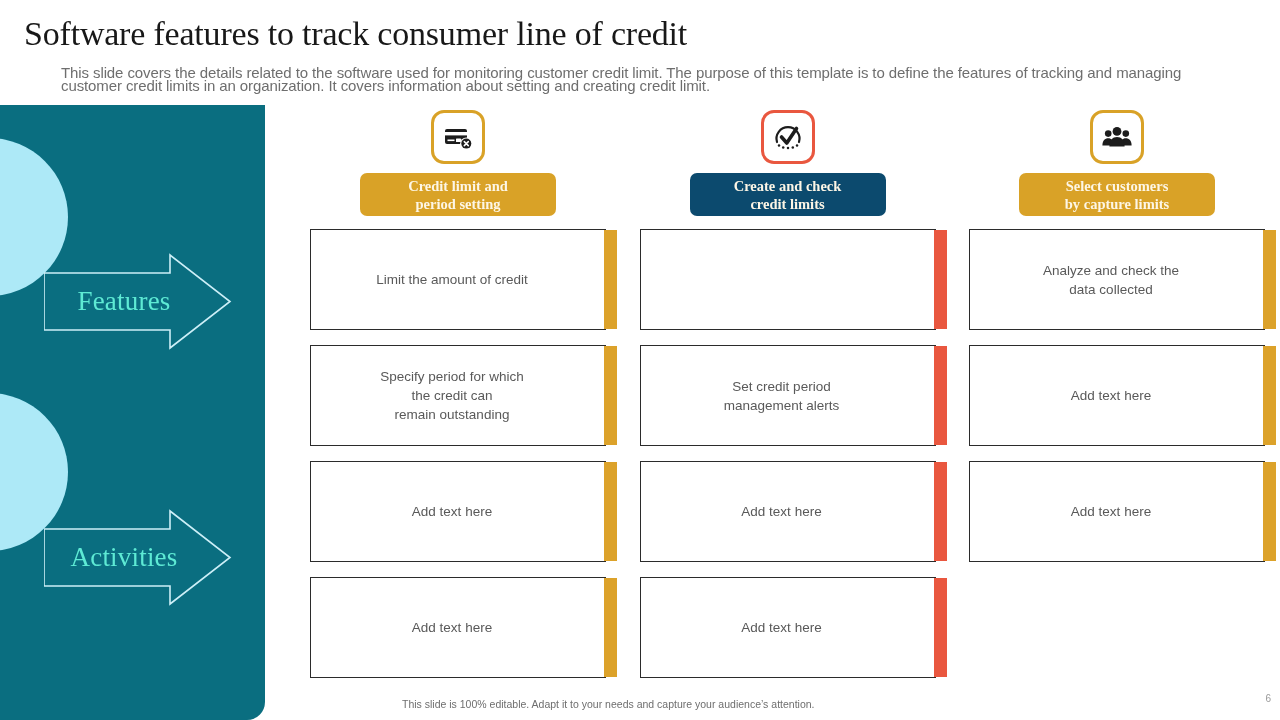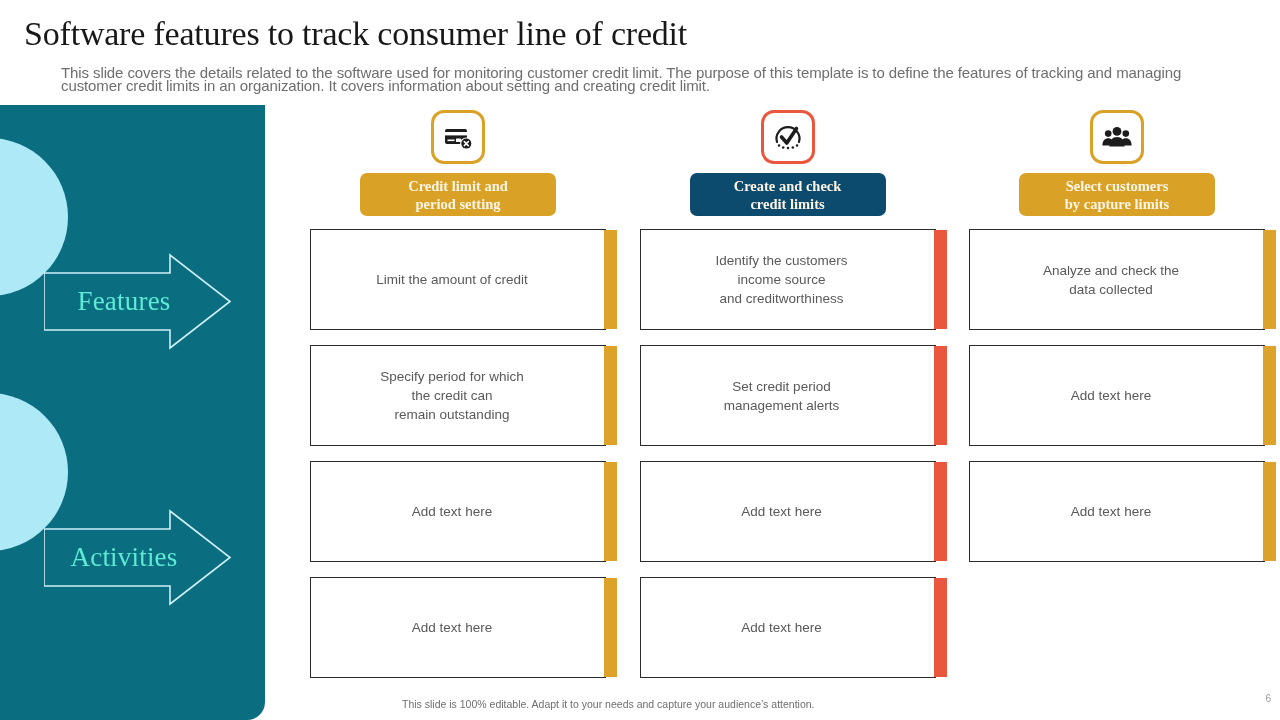--- a/index.html
+++ b/index.html
@@ -260,23 +260,20 @@
         <circle cx="25.0" cy="24.4" r="1.25" fill="#1c1c1c"></circle>
         <path d="M9.5 16 L14.8 22 L24.5 7.5" fill="none" stroke="#1c1c1c" stroke-width="3.6" stroke-linecap="round" stroke-linejoin="round"></path>
       </svg>
     </div>
     <div class="col-header-pill red">
       <span>Create and check</span>
       <span>credit limits</span>
     </div>
     <div class="cards">
       <div class="card">
-        <div class="card-text">Identify the customers
-income source
-and creditworthiness</div>
         <div class="card-accent red"></div>
       </div>
       <div class="card">
         <div class="card-text">Set credit period
 management alerts</div>
         <div class="card-accent red"></div>
       </div>
       <div class="card">
         <div class="card-text">Add text here</div>
         <div class="card-accent red"></div>

